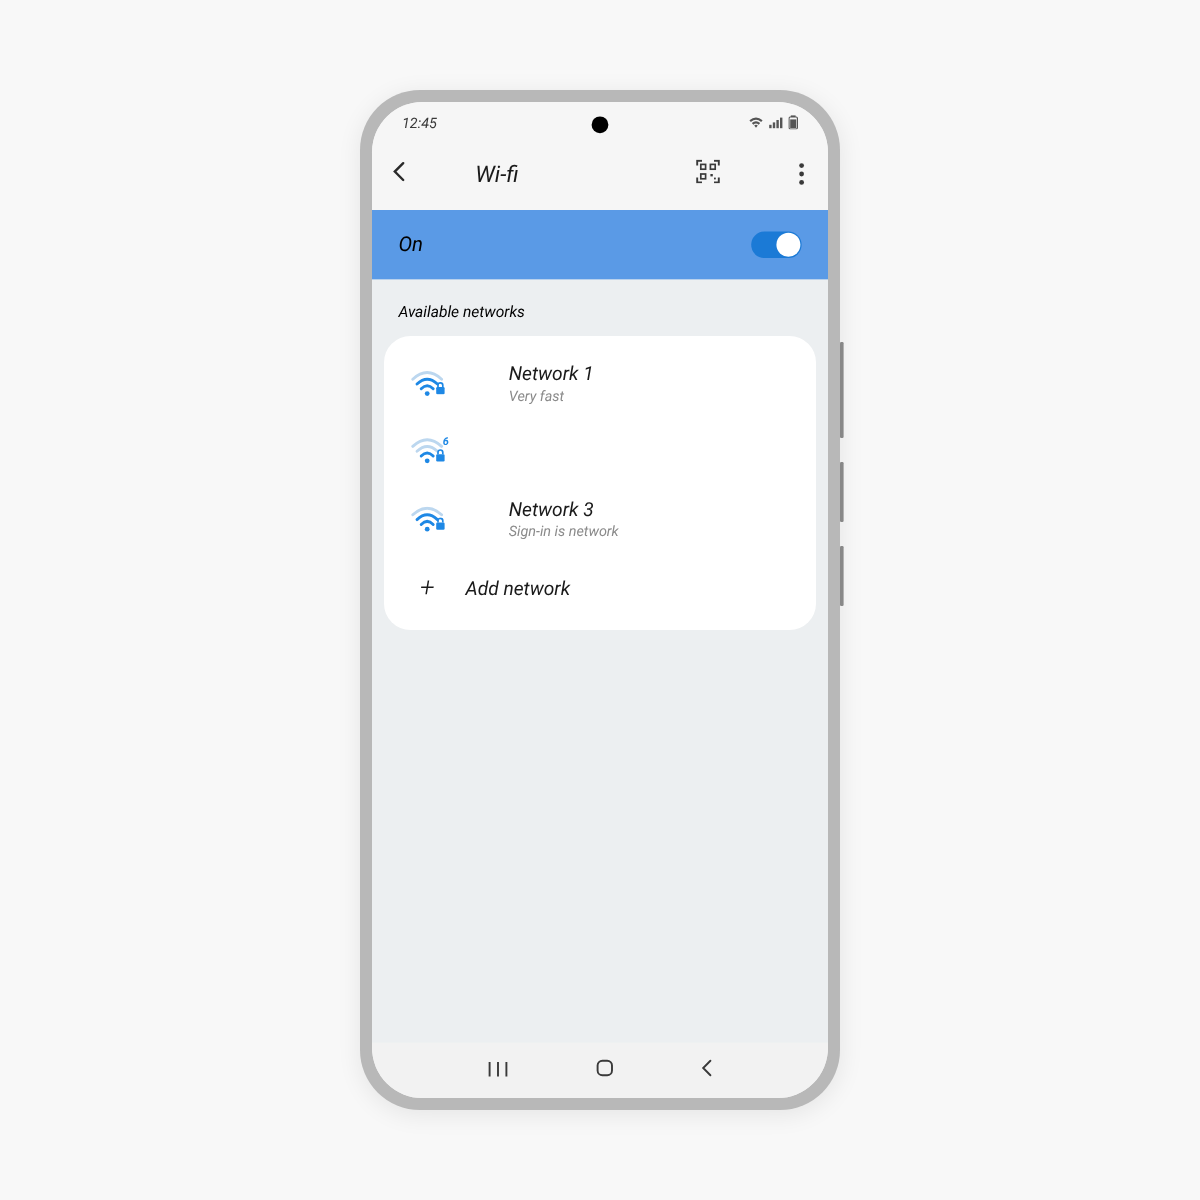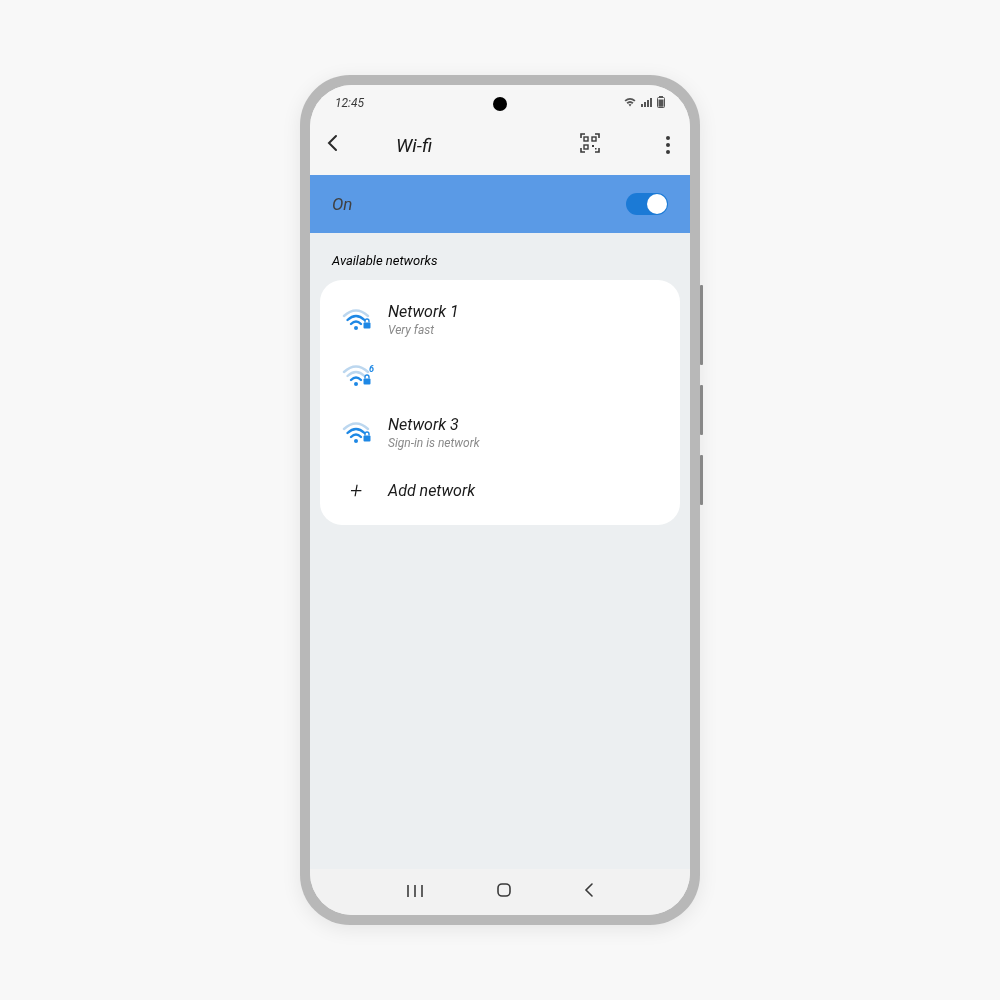--- a/index.html
+++ b/index.html
@@ -76,21 +76,21 @@
   .qr-btn { padding: 6px; margin-right: 14px; cursor: pointer; }
   .more-btn { padding: 6px 2px; cursor: pointer; display: flex; flex-direction: column; gap: 3px; }
   .more-btn span { width: 4px; height: 4px; background: #3a3a3a; border-radius: 50%; display: block; }
   .toggle-bar {
     background: #5a9ae6;
     padding: 18px 22px;
     display: flex;
     align-items: center;
     justify-content: space-between;
   }
-  .toggle-label { color: #404040; font-size: 17px; }
+  .toggle-label { color: #000000; font-size: 17px; }
   .toggle {
     width: 42px;
     height: 22px;
     background: #1b7ad6;
     border-radius: 20px;
     position: relative;
     cursor: pointer;
   }
   .toggle-knob {
     position: absolute;
@@ -120,21 +120,21 @@
     cursor: pointer;
   }
   .network-icon {
     width: 36px;
     display: flex;
     align-items: center;
     justify-content: center;
     margin-right: 14px;
     position: relative;
   }
-  .network-info { flex: 1; }
+  .network-info { flex: 1; margin-left: 36px; }
   .network-name { font-size: 16px; color: #1a1a1a; }
   .network-detail { font-size: 12px; color: #8a8a8a; margin-top: 2px; }
   .plus-icon {
     width: 36px;
     display: flex;
     align-items: center;
     justify-content: center;
     margin-right: 14px;
     font-size: 22px;
     color: #1a1a1a;

